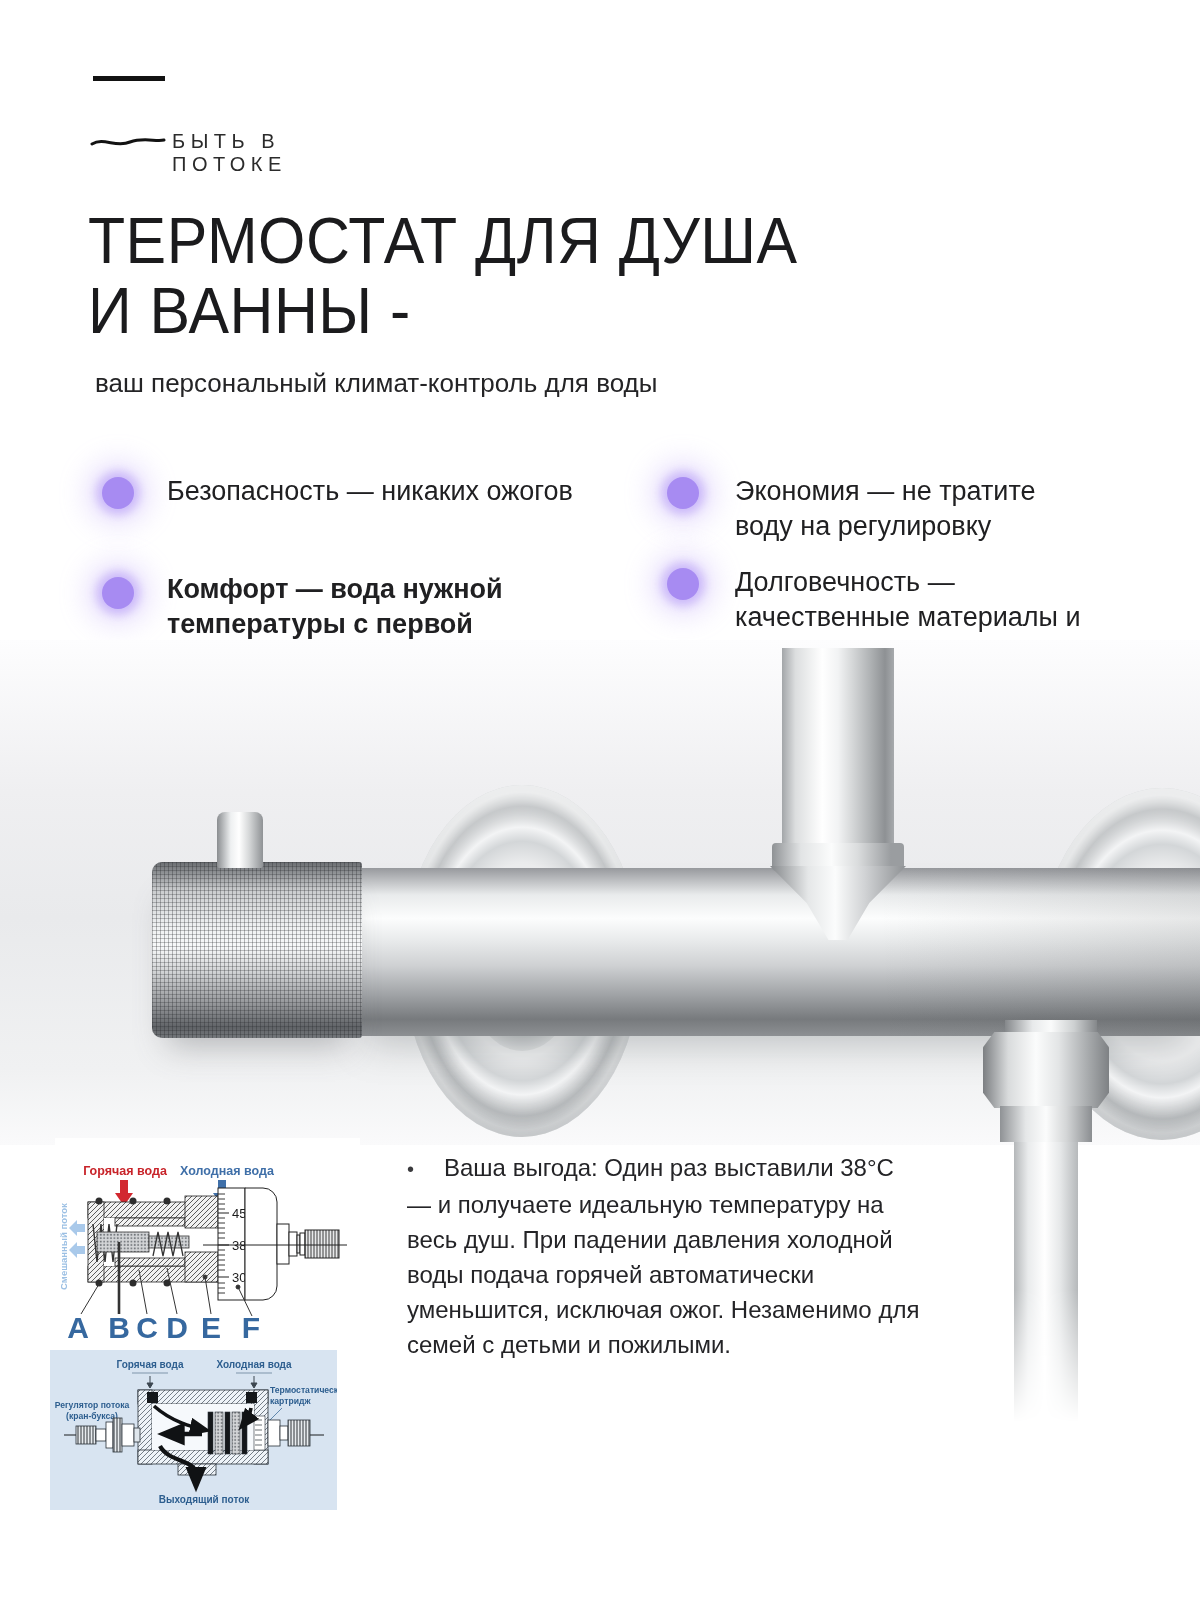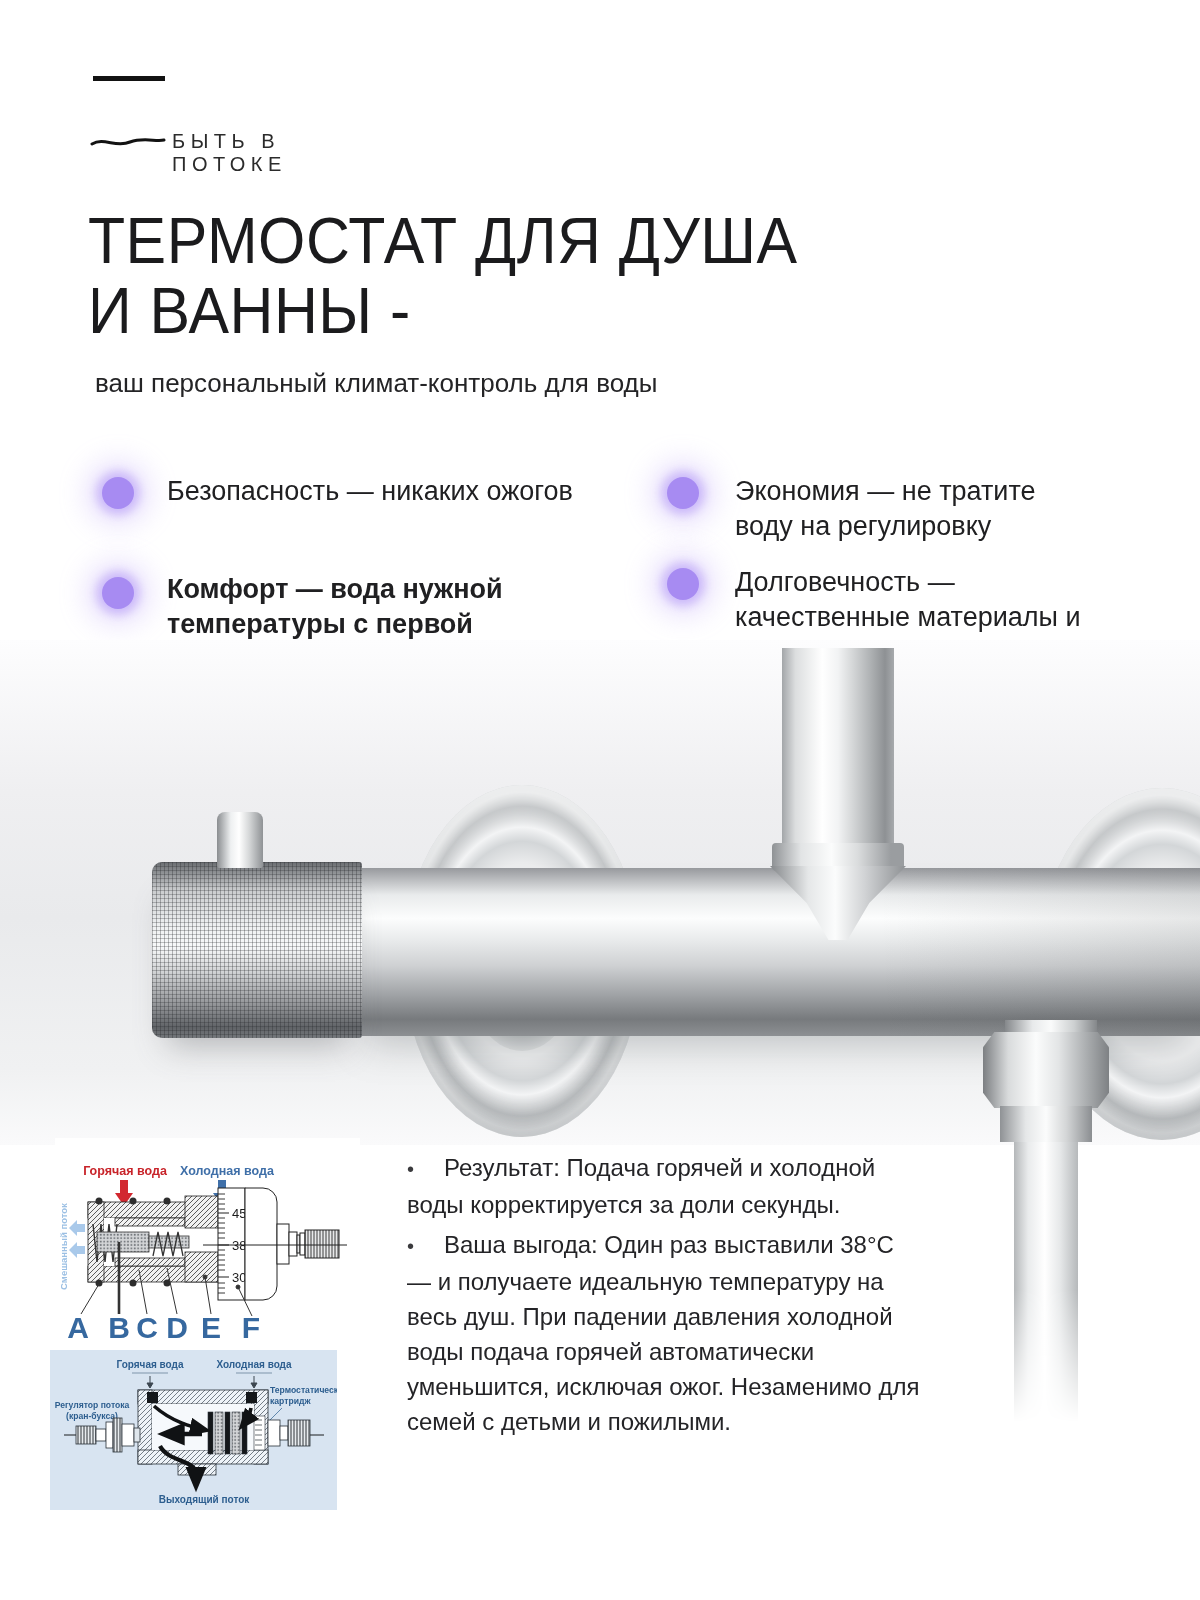--- a/index.html
+++ b/index.html
@@ -301,15 +301,14 @@
     <path d="M201,58 C200,66 196,71 192,76" stroke-width="3.6" marker-end="url(#ah2)"></path>
     <path d="M152,84 H114" stroke-width="4.6" marker-end="url(#ah2)"></path>
     <path d="M110,96 C118,112 146,110 146,124 V136" stroke-width="4.2" marker-end="url(#ah2)"></path>
   </g>
 
   <text x="154" y="153" text-anchor="middle" font-size="10" font-weight="bold" fill="#2d5e8f">Выходящий поток</text>
 </svg>
 </div>
 
 <div class="abs desc">
-  <p class="bullet"><span class="bdot">•</span><span>Результат: Подача горячей и холодной воды корректируется за доли секунды.</span></p>
   <p class="bullet"><span class="bdot">•</span><span>Ваша выгода: Один раз выставили 38°C — и получаете идеальную температуру на весь душ. При падении давления холодной воды подача горячей автоматически уменьшится, исключая ожог. Незаменимо для семей с детьми и пожилыми.</span></p>
 </div>
 
 </body></html>

